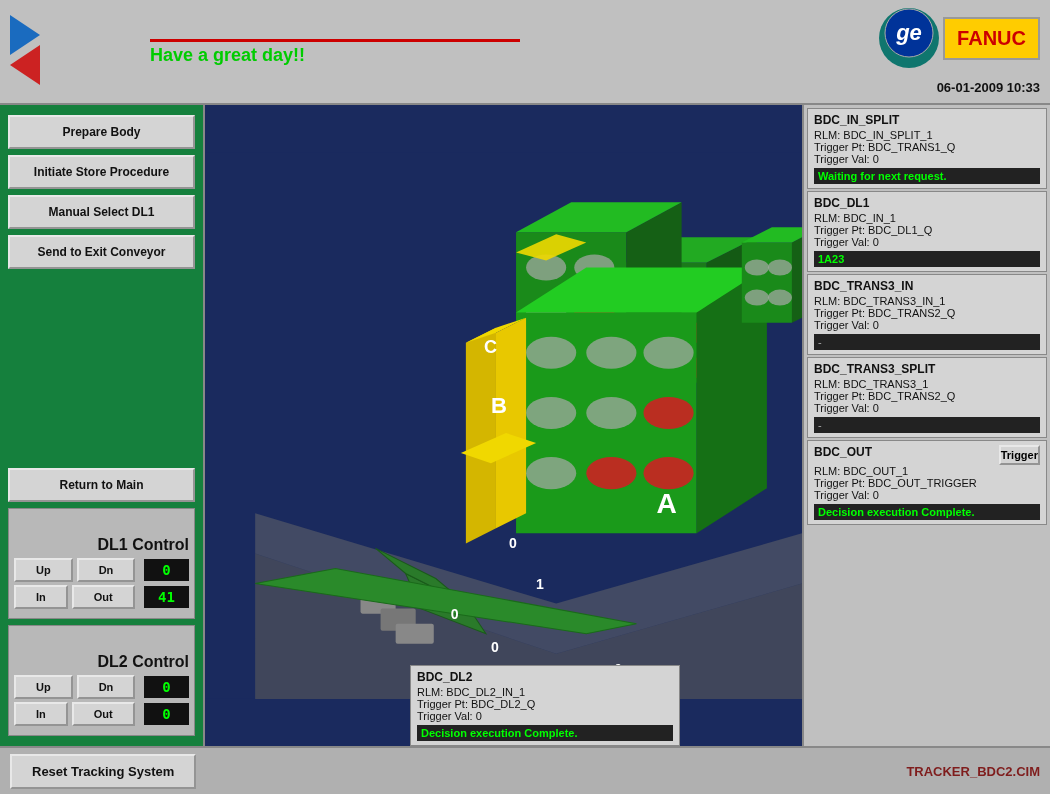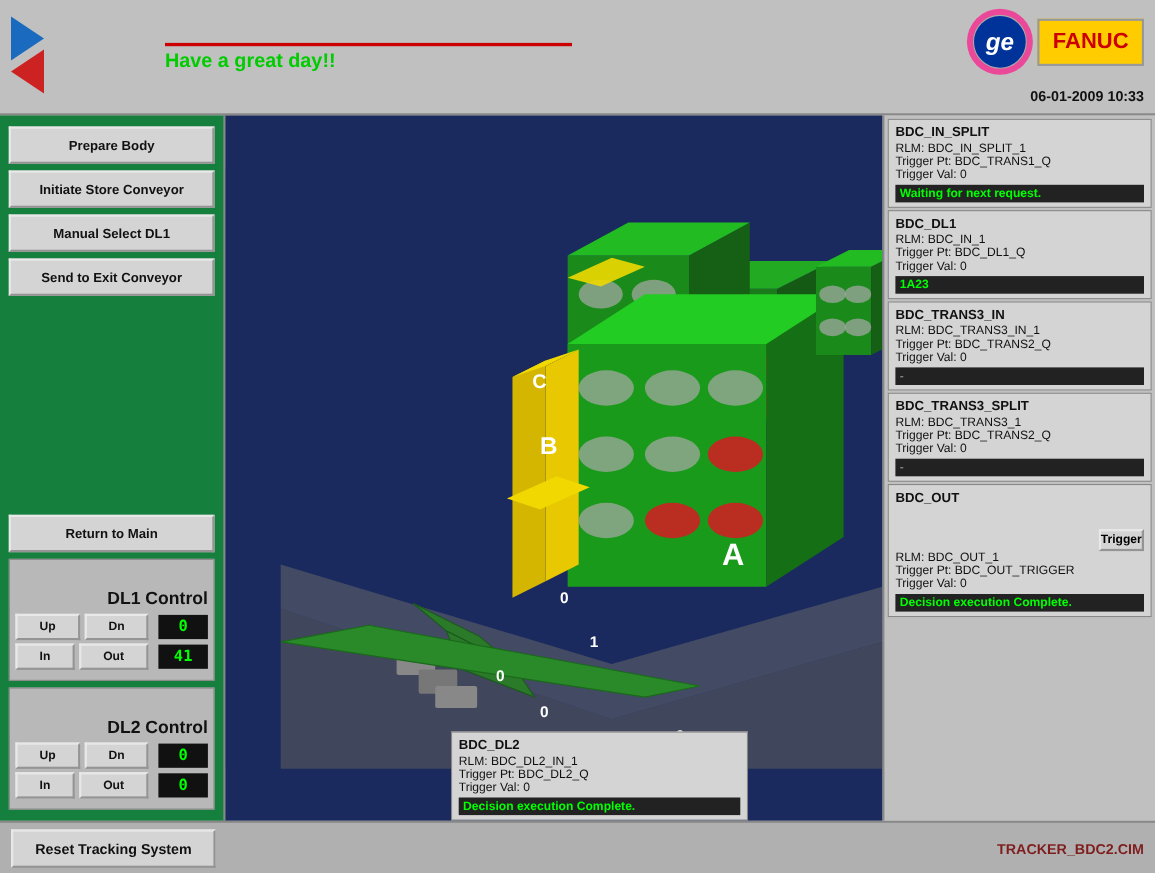--- a/index.html
+++ b/index.html
@@ -73,24 +73,23 @@
       position: absolute;
       right: 10px;
       top: 8px;
       display: flex;
       align-items: center;
       gap: 4px;
     }
     #ge-logo {
       width: 60px;
       height: 60px;
-      background: #ec4899;
+      background: #0f766e;
       border-radius: 50%;
       display: flex;
-      align-items: center;
       justify-content: center;
       color: white;
       font-size: 22px;
       font-weight: bold;
       font-style: italic;
     }
     #fanuc-logo {
       background: #ffcc00;
       color: #cc0000;
       font-size: 20px;
@@ -299,21 +298,21 @@
     </div>
     <div id="fanuc-logo">FANUC</div>
   </div>
   <div id="datetime">06-01-2009 10:33</div>
 </div>
 
 <div id="main-layout">
 
   <div id="sidebar">
     <button class="sidebar-btn">Prepare Body</button>
-    <button class="sidebar-btn">Initiate Store Conveyor</button>
+    <button class="sidebar-btn">Initiate Store Procedure</button>
     <button class="sidebar-btn">Manual Select DL1</button>
     <button class="sidebar-btn">Send to Exit Conveyor</button>
 
     <div style="flex:1"></div>
 
     <button class="sidebar-btn" id="return-to-main-btn">Return to Main</button>
 
     <div class="dl-control">
       <div class="dl-control-title">DL1 Control</div>
       <div class="dl-control-row">
@@ -473,21 +472,21 @@
       <div class="info-card-title">BDC_TRANS3_SPLIT</div>
       <div class="info-card-line">RLM:  BDC_TRANS3_1</div>
       <div class="info-card-line">Trigger Pt: BDC_TRANS2_Q</div>
       <div class="info-card-line">Trigger Val:  0</div>
       <div class="info-card-dash">-</div>
     </div>
 
     <div class="info-card" style="position:relative;">
       <div style="display:flex;justify-content:space-between;align-items:flex-start;">
         <div class="info-card-title">BDC_OUT</div>
-        <button style="background:#d4d4d4;border:2px outset #e8e8e8;font-size:11px;font-weight:bold;padding:2px 0;cursor:pointer;margin-top:36px;">Trigger</button>
+        <button style="background:#d4d4d4;border:2px outset #e8e8e8;font-size:11px;font-weight:bold;padding:2px 0;cursor:pointer;">Trigger</button>
       </div>
       <div class="info-card-line">RLM:  BDC_OUT_1</div>
       <div class="info-card-line">Trigger Pt: BDC_OUT_TRIGGER</div>
       <div class="info-card-line">Trigger Val:  0</div>
       <div class="info-card-status">Decision execution Complete.</div>
     </div>
   </div>
 
 </div>
 

